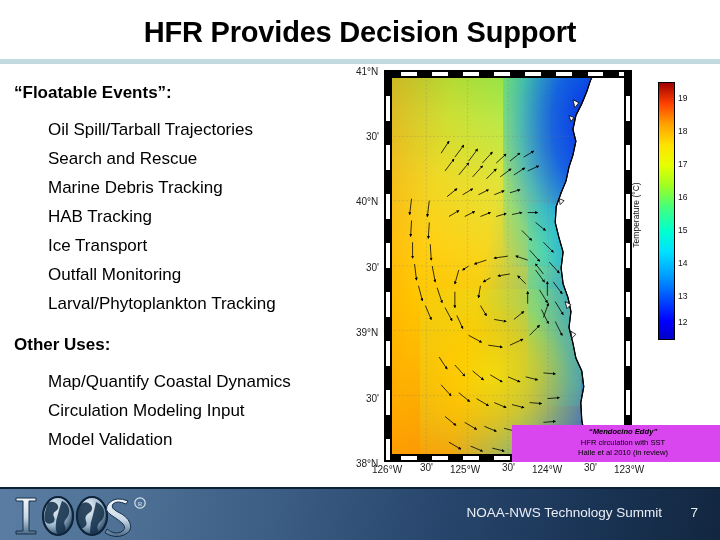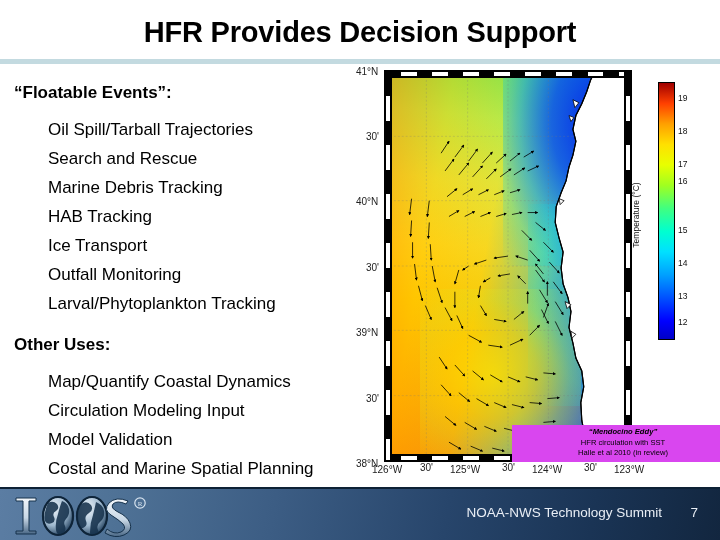--- a/index.html
+++ b/index.html
@@ -338,21 +338,20 @@
         <li>Larval/Phytoplankton Tracking</li>
       </ul>
     </div>
 
     <div class="group">
       <div class="group-heading">Other Uses:</div>
       <ul class="group-items">
         <li>Map/Quantify Coastal Dynamics</li>
         <li>Circulation Modeling Input</li>
         <li>Model Validation</li>
-        <li>Costal and Marine Spatial Planning</li>
       </ul>
     </div>
 
   </div>
 
   <div class="figure">
 
     <div class="map-frame">
       <div class="sst"></div>
       <div class="cold-blob"></div>
@@ -524,21 +523,21 @@
       <span class="axis-label" style="left:224px; top:400px;">30'</span>
       <span class="axis-label" style="left:254px; top:402px;">123°W</span>
     </div>
 
     <div class="colorbar-wrap">
       <div class="colorbar"></div>
       <div class="cb-title">Temperature (°C)</div>
       <span class="cb-tick" style="top:16px;">19</span>
       <span class="cb-tick" style="top:49px;">18</span>
       <span class="cb-tick" style="top:82px;">17</span>
-      <span class="cb-tick" style="top:99px;text-align:right;">16</span>
+      <span class="cb-tick" style="top:115px;text-align:right;">16</span>
       <span class="cb-tick" style="top:148px;">15</span>
       <span class="cb-tick" style="top:181px;">14</span>
       <span class="cb-tick" style="top:214px;">13</span>
       <span class="cb-tick" style="top:240px;">12</span>
     </div>
 
     <div class="caption-box">
       <div class="caption-title">“Mendocino Eddy”</div>
       <div>HFR circulation with SST</div>
       <div>Halle et al 2010 (in review)</div>

